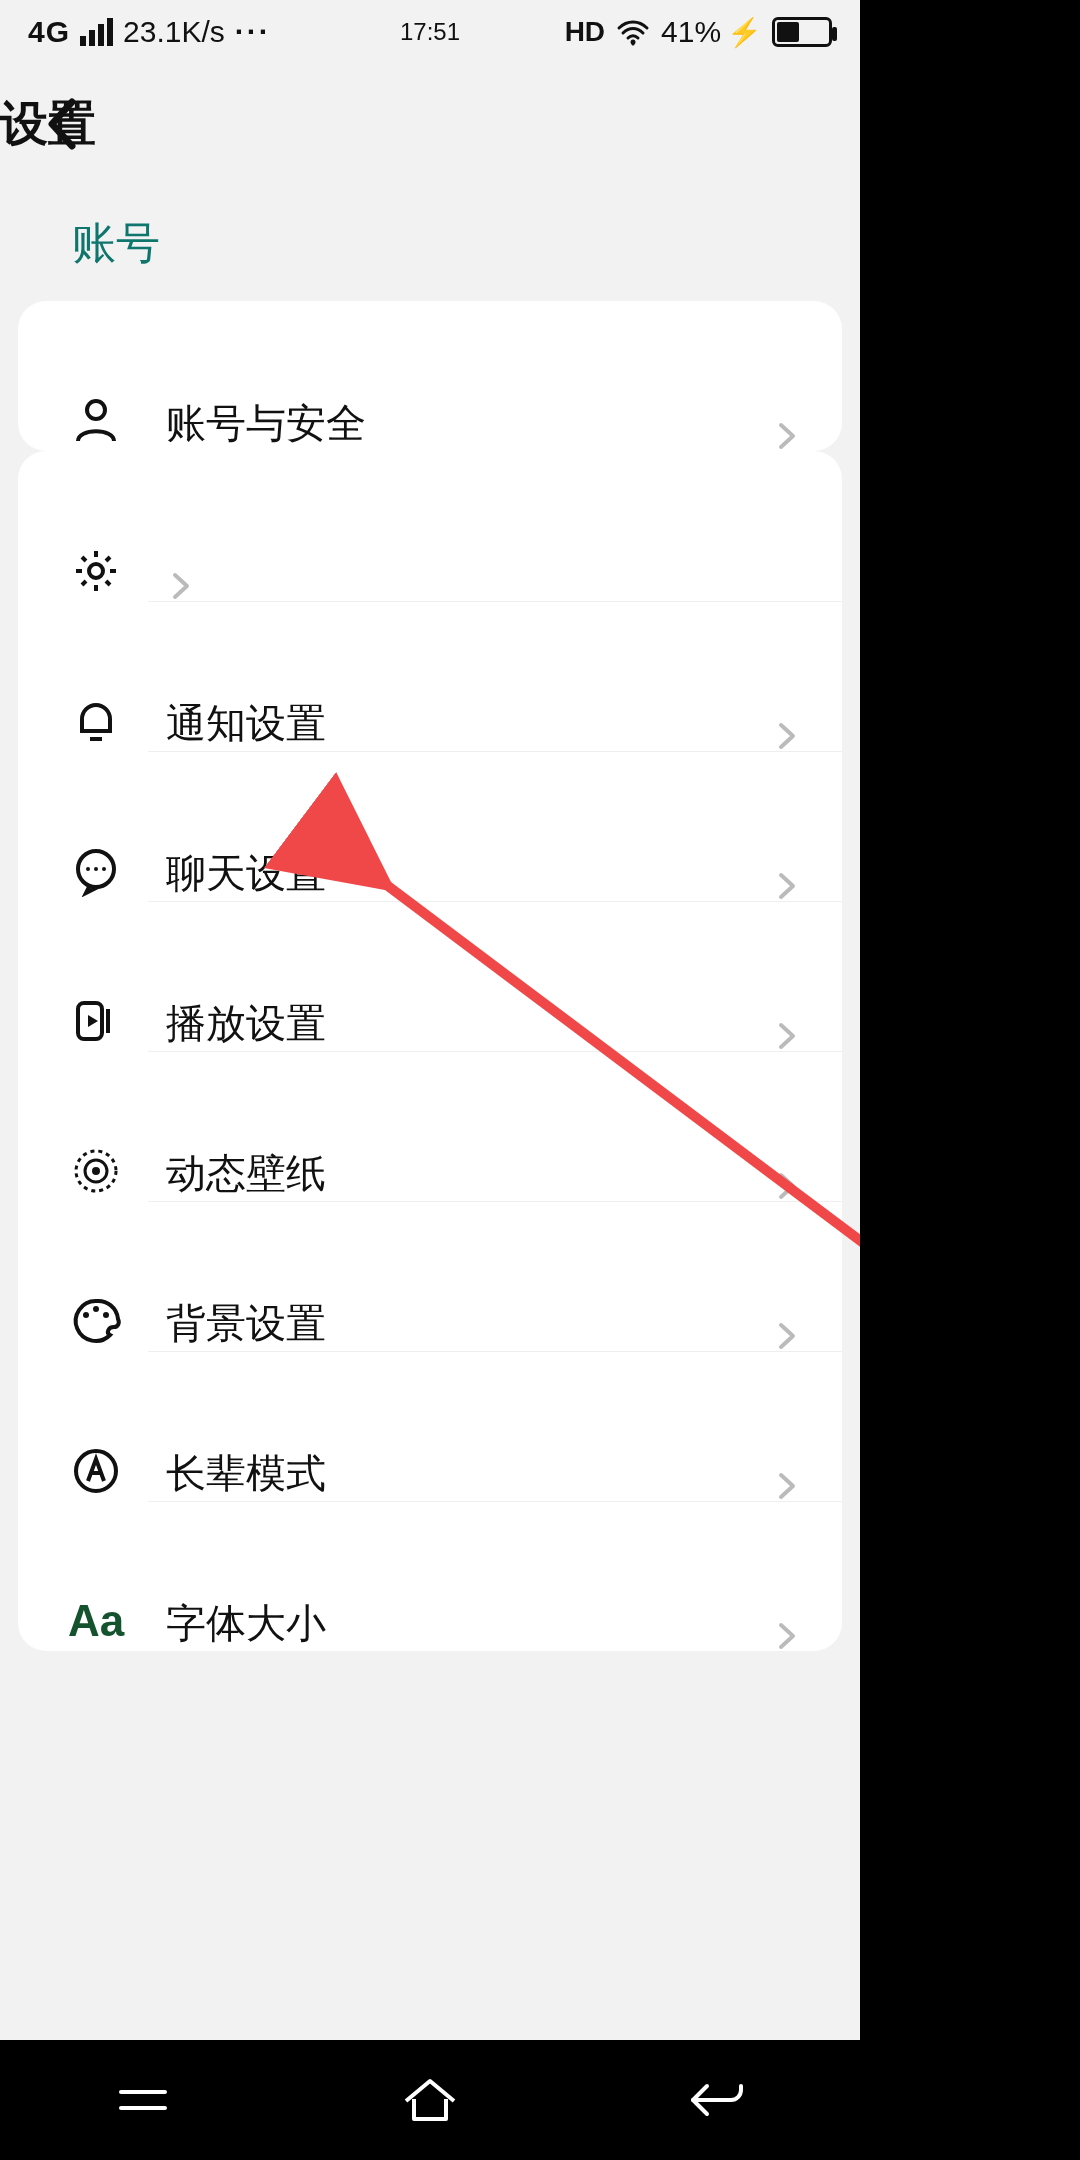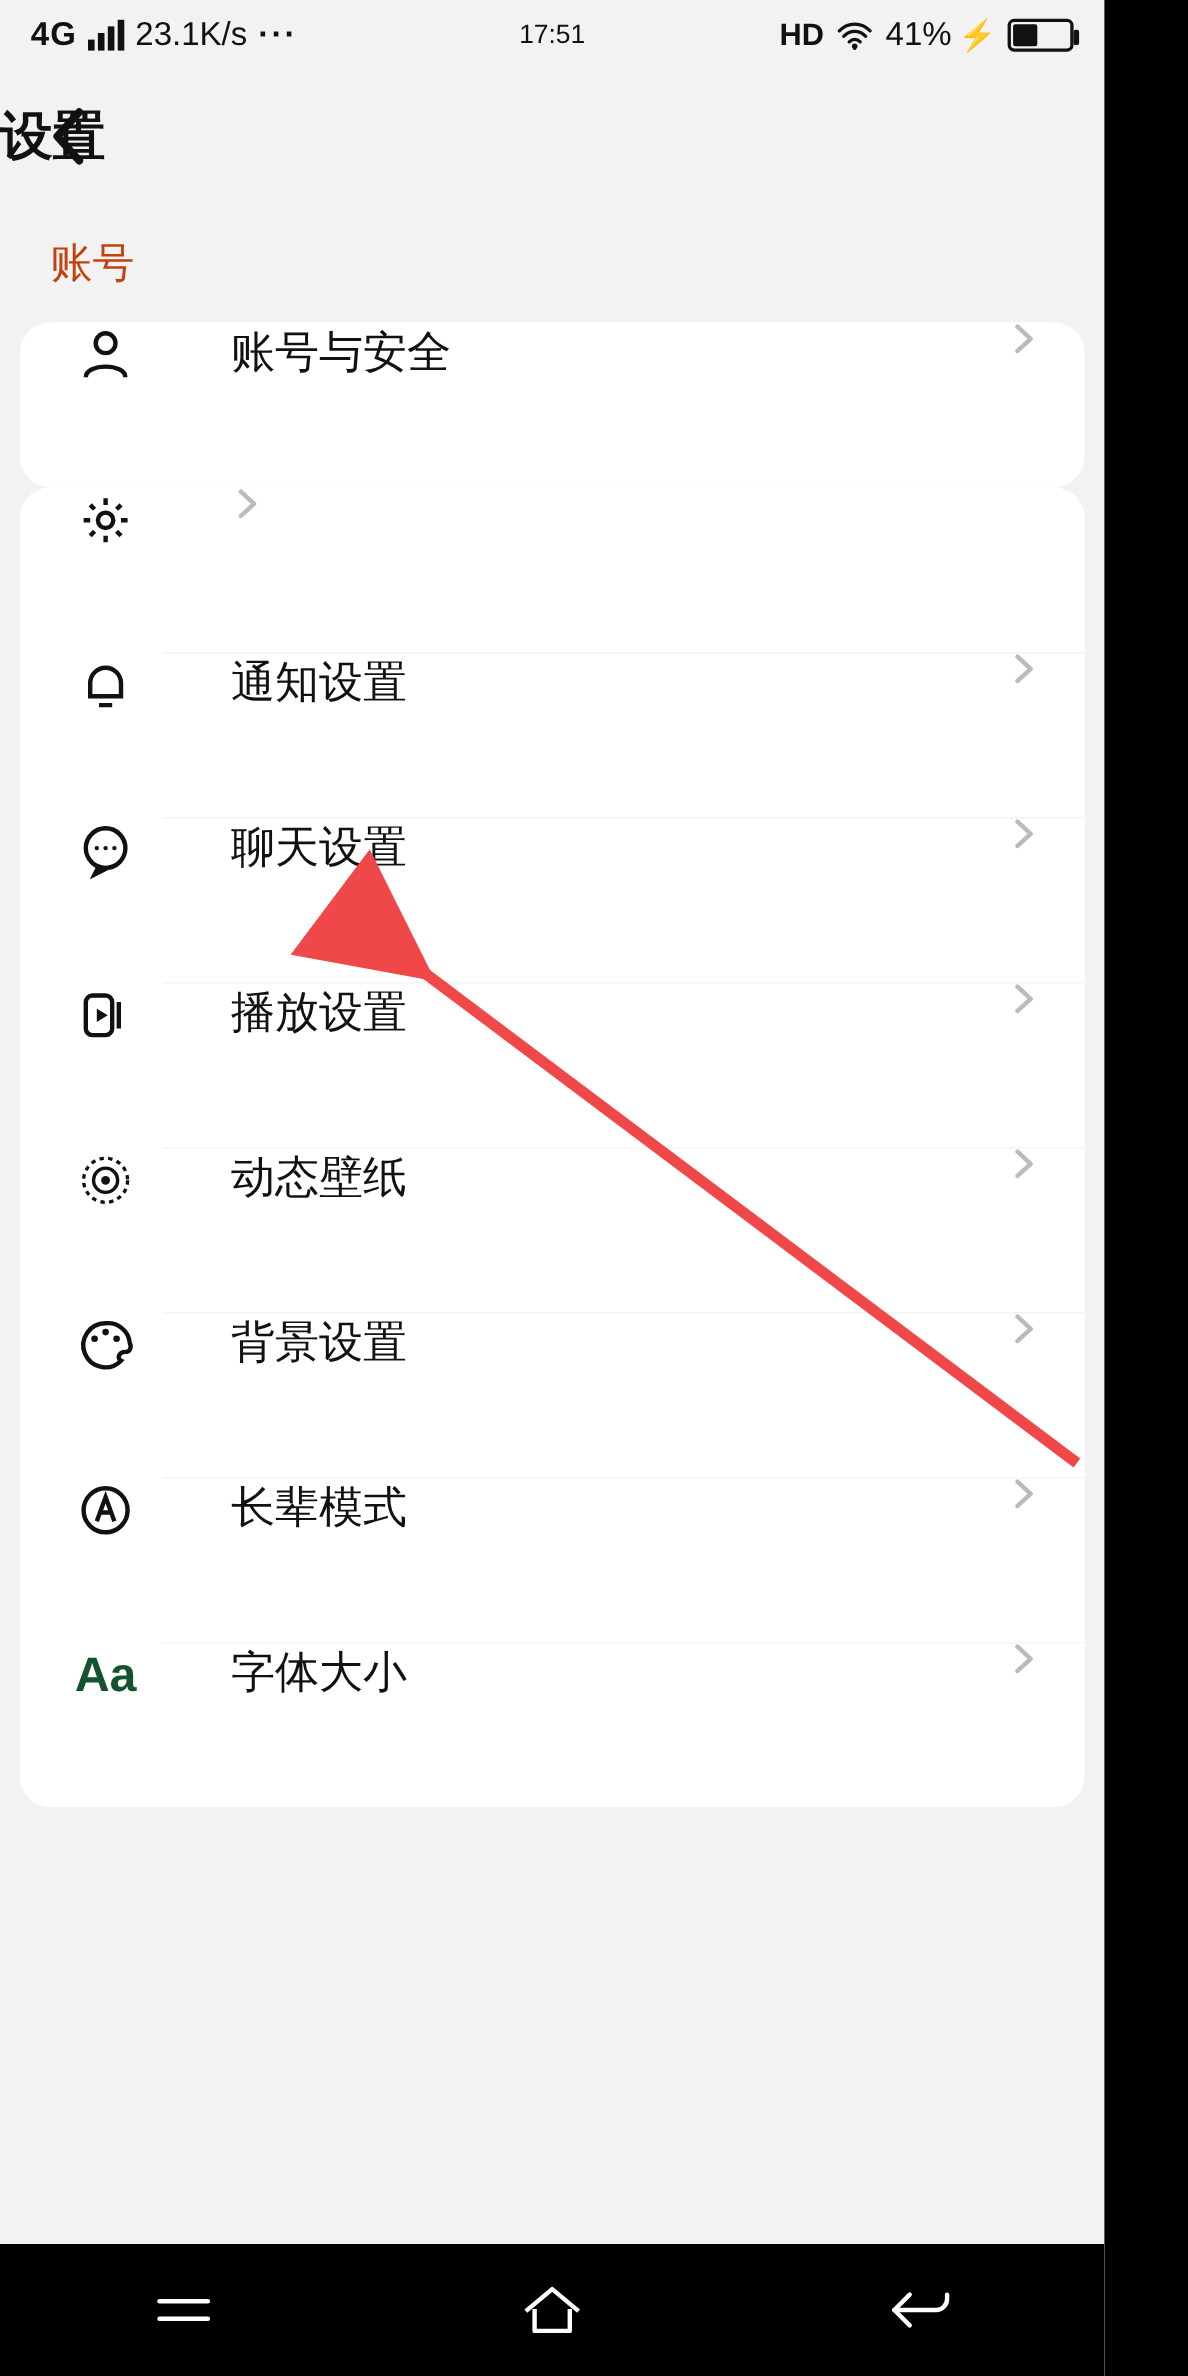--- a/index.html
+++ b/index.html
@@ -1,17 +1,17 @@
 <!DOCTYPE html>
 <html><head>
 <meta charset="utf-8">
 <style>
   * { margin:0; padding:0; box-sizing:border-box; }
   html,body { width:1080px; height:2160px; font-family:-apple-system,"PingFang SC","Microsoft YaHei",sans-serif; background:#000; }
-  .screen { width:1004px; height:2160px; background:#f2f2f2; position:relative; overflow:hidden; }
+  .screen { width:860px; height:2160px; background:#f2f2f2; position:relative; overflow:hidden; }
   
   .status-bar { height:64px; display:flex; align-items:center; justify-content:space-between; padding:0 28px; font-size:30px; font-weight:500; color:#111; }
   .status-left,.status-right { display:flex; align-items:center; gap:10px; }
   .status-center { position:absolute; left:50%; transform:translateX(-50%); font-size:24px; }
   .sig4g { font-weight:700; letter-spacing:1px; }
   .signal-bars { display:inline-flex; align-items:flex-end; gap:3px; }
   .signal-bars span { width:6px; background:#111; display:block; }
   .signal-bars span:nth-child(1){height:10px;}
   .signal-bars span:nth-child(2){height:16px;}
   .signal-bars span:nth-child(3){height:22px;}
@@ -22,23 +22,23 @@
   .batt { width:60px; height:30px; border:3px solid #111; border-radius:6px; position:relative; display:inline-block; }
   .batt::after { content:""; position:absolute; right:-8px; top:7px; width:5px; height:14px; background:#111; border-radius:2px; }
   .batt i { position:absolute; left:2px; top:2px; bottom:2px; width:41%; background:#111; border-radius:2px; }
   .bolt { font-size:28px; margin-left:-4px; }
   
   .header { height:120px; display:flex; align-items:center; position:relative; }
   .back { position:absolute; left:36px; top:50%; transform:translateY(-50%); width:52px; height:52px; display:flex; align-items:center; justify-content:center; }
   .back svg { width:36px; height:52px; }
   .title { font-size:48px; font-weight:600; color:#111; }
   
-  .section-label { font-size:38px; color:#c2410c; padding:30px 46px 28px; }
+  .section-label { font-size:44px; color:#0f766e; padding:30px 72px 28px; }
   .card { background:#fff; border-radius:28px; margin:0 18px; overflow:hidden; }
-  .row { display:flex; align-items:flex-start; height:150px; padding:0 40px 0 48px; position:relative;gap:44px; }
+  .row { display:flex; align-items:flex-end; height:150px; padding:0 40px 0 48px; position:relative; }
   .row + .row::before { content:""; position:absolute; left:130px; right:0; top:0; height:1px; background:#efefef; }
   .row .icon { width:60px; height:60px; flex:0 0 60px; display:flex; align-items:center; justify-content:center; margin-right:40px; }
   .row .icon svg { width:52px; height:52px; }
   .row .aa-text { font-size:44px; font-weight:600; color:#14532d; }
   .row .label { font-size:40px; color:#111; flex:1; }
   .chev { width:30px; height:30px; flex:0 0 30px; }
   .chev svg { width:30px; height:30px; stroke:#bbb; }
   
   .arrow-overlay { position:absolute; left:0; top:0; pointer-events:none; }
   

